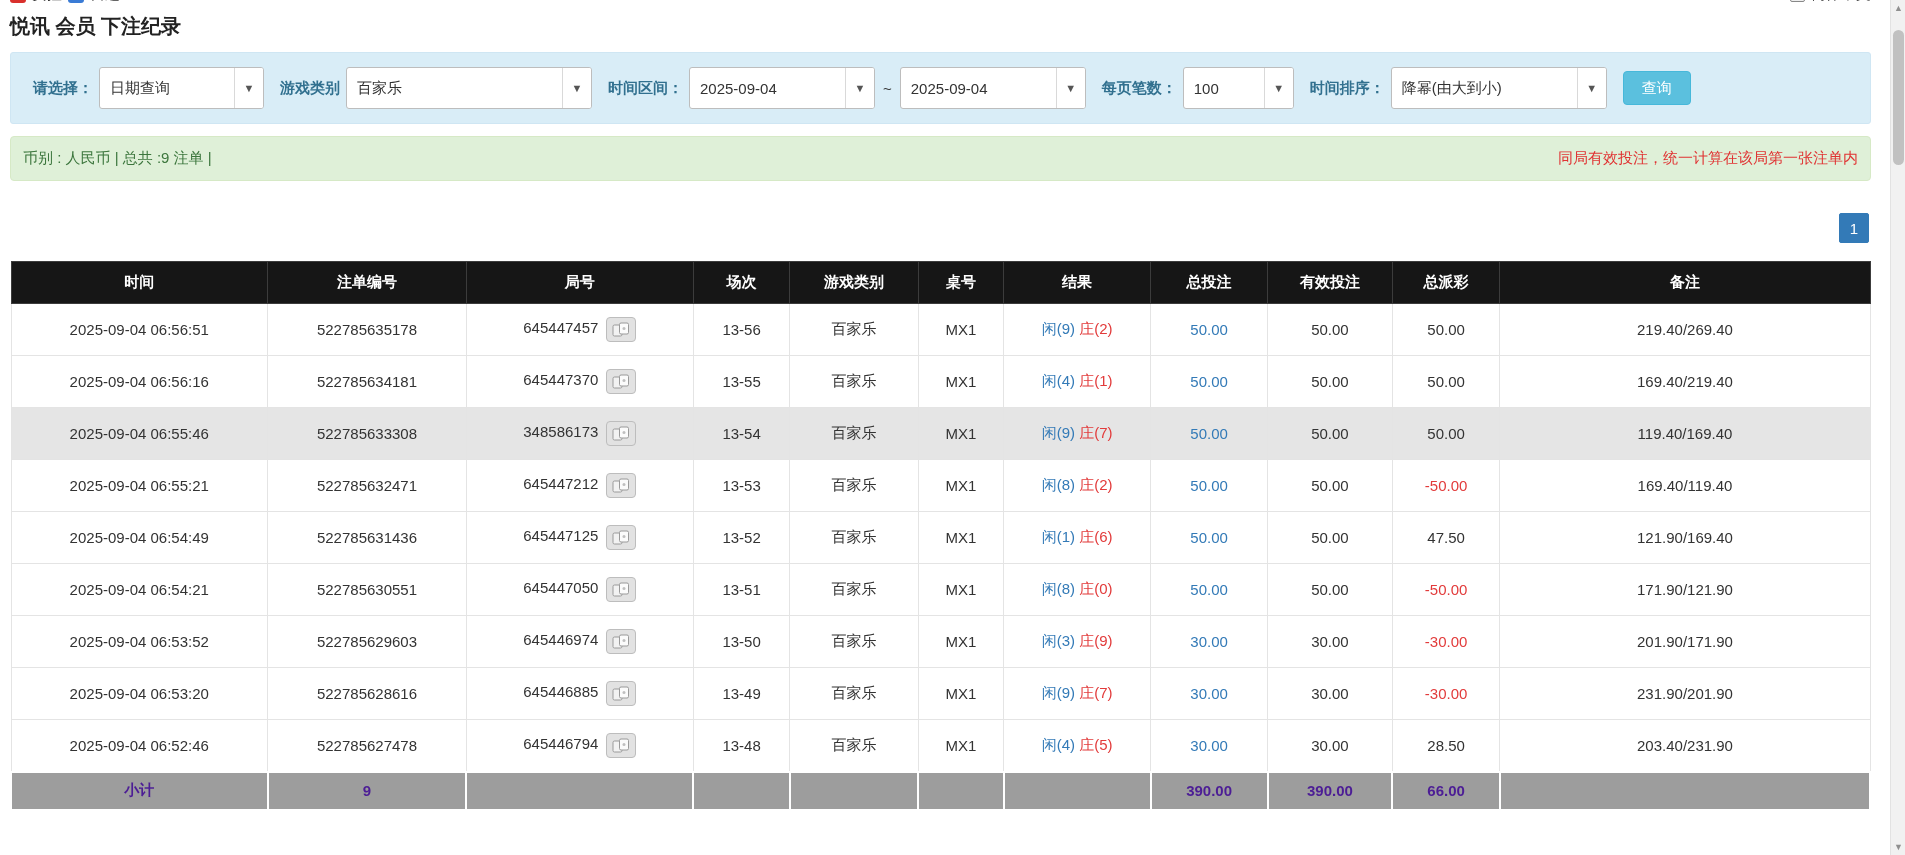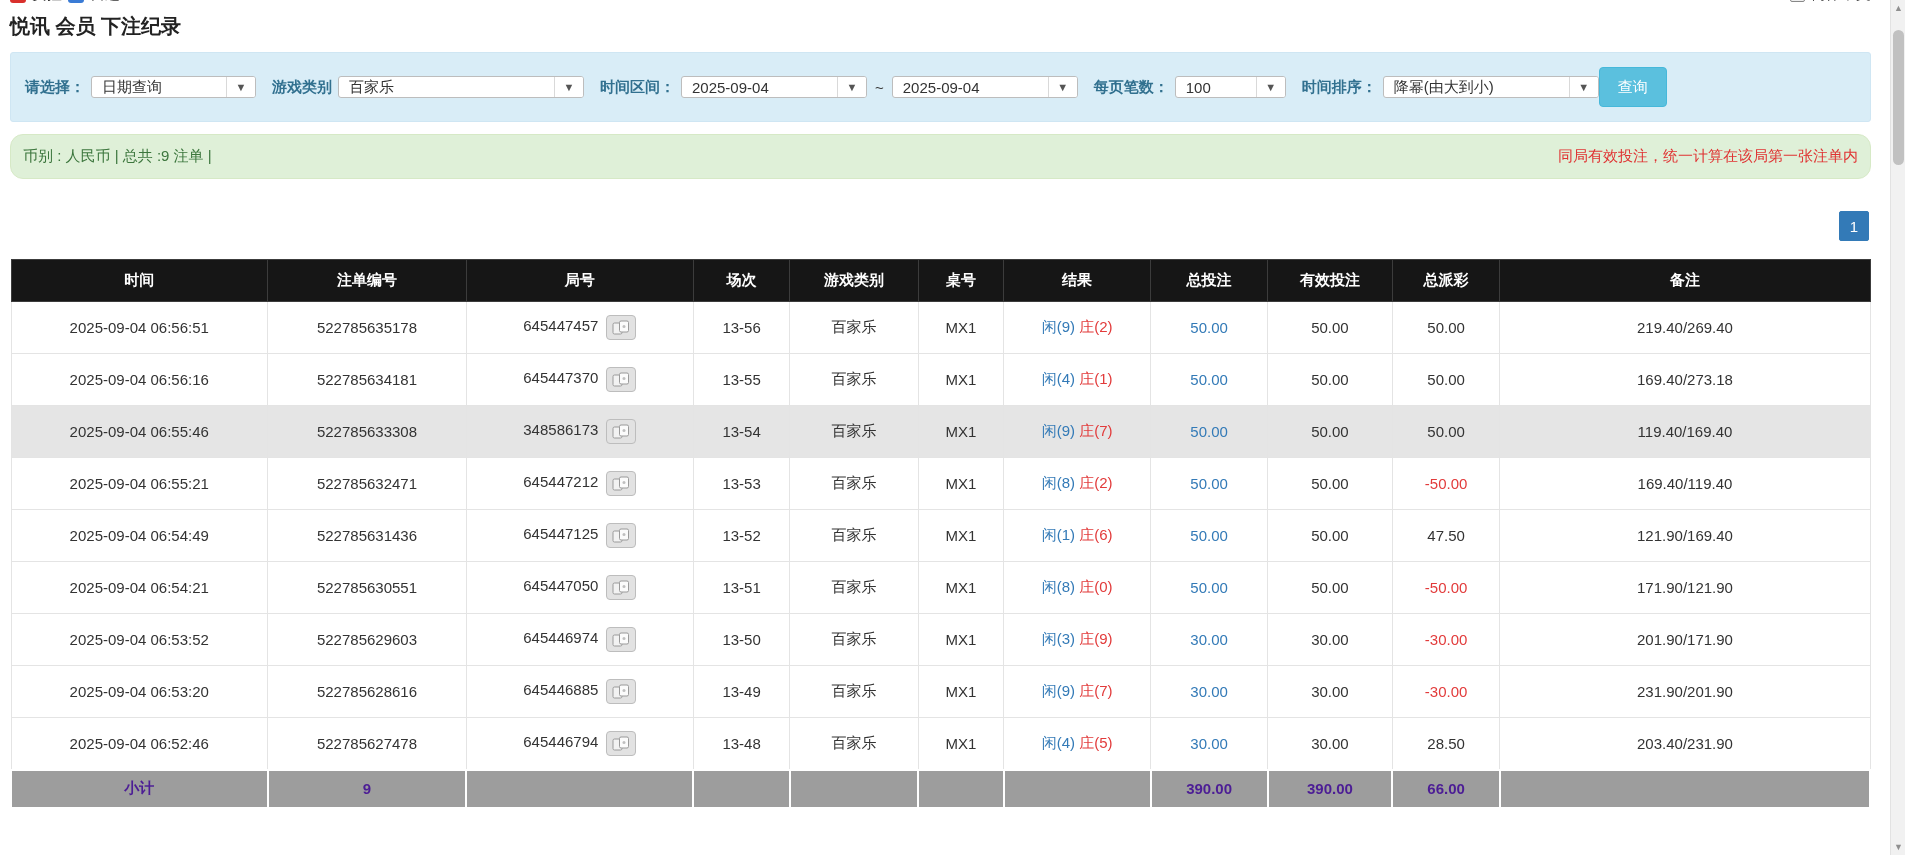--- a/index.html
+++ b/index.html
@@ -19,35 +19,35 @@
   .topstrip-inner { display:flex; justify-content:space-between; align-items:center; margin-top:-15px; font-size:15px; }
   .topstrip-group { display:flex; align-items:center; gap:6px; }
   .app-icon { display:inline-block; width:16px; height:16px; border-radius:3px; }
   .app-icon.red { background:#d9302c; }
   .app-icon.blue { background:#3a7bd5; }
   .globe-box { display:inline-block; width:15px; height:15px; border:1px solid #888; border-radius:2px; background:#eee; }
   
   .page { margin:0 34px 0 10px; }
   .page-title { font-size:20px; font-weight:bold; color:#222; margin:3px 0 12px 0; }
   
-  .filterbar { display:flex; align-items:center; background:#d9edf7; border:1px solid #cfe6f3; border-radius:3px; padding:14px 10px; }
+  .filterbar { display:flex; align-items:center; background:#d9edf7; border:1px solid #cfe6f3; border-radius:3px; padding:14px 18px; }
   .flabel { color:#31708f; font-weight:bold; font-size:15px; margin:0 6px 0 16px; white-space:nowrap; }
   .flabel.first { margin-left:4px; }
-  .combo { display:inline-flex; align-items:stretch; background:#fff; border:1px solid #bdbdbd; border-radius:3px; height:22px; overflow:hidden; }
+  .combo { display:inline-flex; align-items:stretch; background:#fff; border:1px solid #bdbdbd; border-radius:3px; height:42px; overflow:hidden; }
   .combo input { border:none; outline:none; padding:0 10px; font-size:15px; color:#333; background:transparent;
                  font-family:"Liberation Sans","DejaVu Sans",sans-serif; }
   .combo-btn { width:29px; border:none; border-left:1px solid #d9d9d9; background:#fff; color:#555; font-size:11px;
                cursor:pointer; display:flex; align-items:center; justify-content:center; }
   .tilde { margin:0 8px; color:#333; font-size:15px; }
   .w-select { width:134px; } .w-game { width:215px; } .w-date { width:155px; } .w-size { width:80px; } .w-sort { width:185px; }
-  .search-btn { height:40px; padding:0 18px; background:#5bc0de; border:1px solid #46b8da; border-radius:4px;
+  .search-btn { margin-left:16px; height:34px; padding:0 18px; background:#5bc0de; border:1px solid #46b8da; border-radius:4px;
                 color:#fff; font-size:15px; cursor:pointer; font-family:"Liberation Sans","DejaVu Sans",sans-serif; }
   
   .summary { display:flex; justify-content:space-between; align-items:center; background:#dff0d8; border:1px solid #d6e9c6;
-             border-radius:13px; padding:12px 12px; margin-top:12px; font-size:15px; }
+             border-radius:4px; padding:12px 12px; margin-top:12px; font-size:15px; }
   .summary-left { color:#3c763d; }
   .summary-note { color:#e03232; }
   
   .pager { text-align:right; margin:32px 2px 18px 0; }
   .page-btn { display:inline-block; min-width:30px; height:30px; line-height:30px; text-align:center; background:#337ab7;
               border:1px solid #337ab7; color:#fff; font-size:15px; border-radius:2px; cursor:pointer; }
   
   table { width:100%; border-collapse:collapse; table-layout:fixed; font-size:15px; }
   thead th { background:#161616; color:#fff; font-weight:bold; height:42px; border:1px solid #3c3c3c; text-align:center; }
   tbody td { background:#fff; height:52px; text-align:center; border:1px solid #e4e4e4; color:#333; overflow:hidden; white-space:nowrap; }
@@ -194,21 +194,21 @@
                 <circle cx="12" cy="6.5" r="1.5" fill="#bfbfbf"></circle>
               </svg>
             </button></td>
           <td>13-55</td>
           <td>百家乐</td>
           <td>MX1</td>
           <td><span class="player">闲(4)</span> <span class="banker">庄(1)</span></td>
           <td><span class="link">50.00</span></td>
           <td>50.00</td>
           <td>50.00</td>
-          <td>169.40/273.18</td>
+          <td>169.40/219.40</td>
         </tr>
         <tr class="hl">
           <td>2025-09-04 06:55:46</td>
           <td>522785633308</td>
           <td><span>348586173</span><button class="cards-btn">
               <svg width="18" height="15" viewBox="0 0 18 15">
                 <rect x="1" y="3" width="9" height="11" rx="1.5" fill="#f2f2f2" stroke="#9a9a9a"></rect>
                 <rect x="7.5" y="1" width="9" height="11" rx="1.5" fill="#fbfbfb" stroke="#9a9a9a"></rect>
                 <circle cx="12" cy="6.5" r="1.5" fill="#bfbfbf"></circle>
               </svg>

